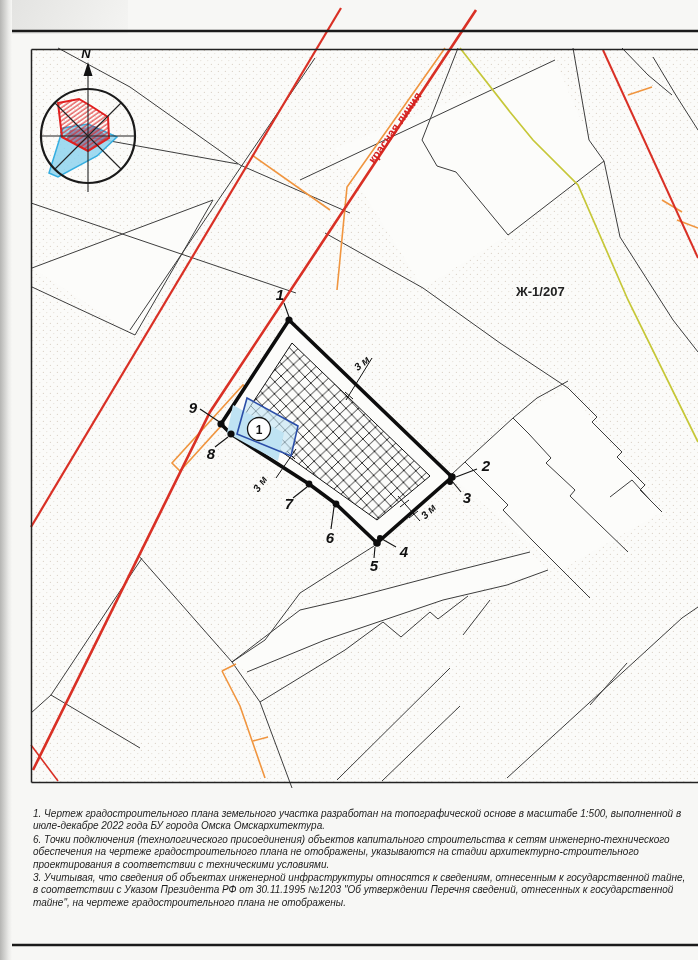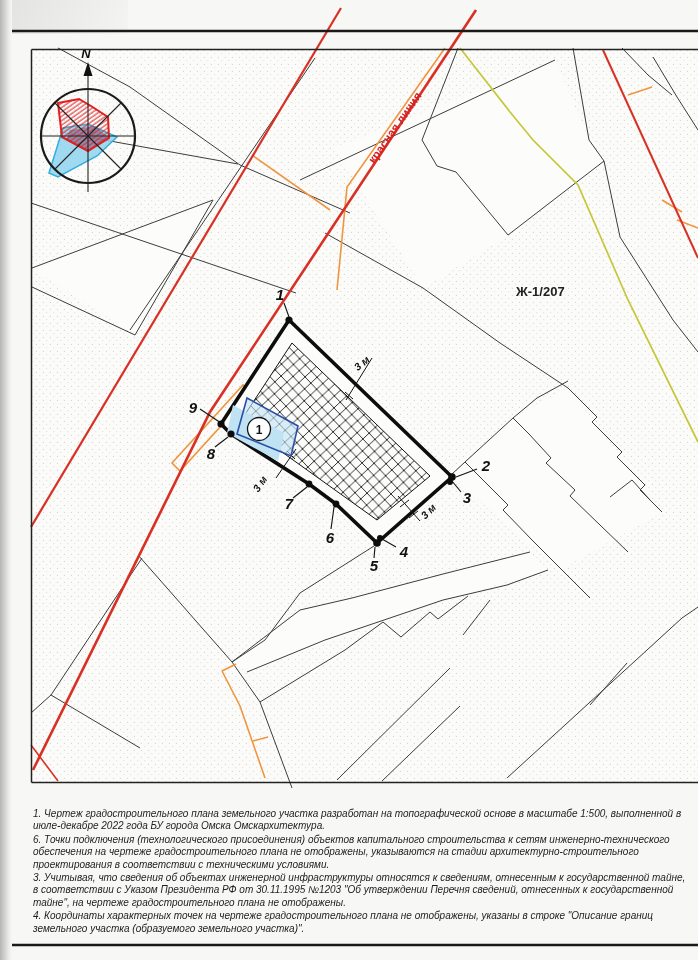--- a/index.html
+++ b/index.html
@@ -199,17 +199,16 @@
       <path d="M9.5,31 L9.5,946" stroke="#1a1a1a" stroke-width="2.4" fill="none"></path>
       <path d="M9,945 L698,945" stroke="#1a1a1a" stroke-width="2.6" fill="none"></path>
       <path d="M31.5,49.5 L698,49.5 M31.5,49.5 L31.5,782.5 M31.5,782.5 L698,782.5" stroke="#222" stroke-width="1.5" fill="none"></path>
     </g>
   </svg>
 
   <div class="notes">
     <p>1. Чертеж градостроительного плана земельного участка разработан на топографической основе в масштабе 1:500, выполненной  в июле-декабре 2022 года БУ города Омска Омскархитектура.</p>
     <p>6. Точки подключения (технологического присоединения) объектов капитального строительства к сетям инженерно-технического обеспечения на чертеже градостроительного плана не отображены, указываются на стадии архитектурно-строительного проектирования в соответствии с техническими условиями.</p>
     <p>3. Учитывая, что сведения об объектах инженерной инфраструктуры относятся к сведениям, отнесенным к государственной тайне, в соответствии с Указом Президента РФ от 30.11.1995 №1203 "Об утверждении Перечня сведений, отнесенных к государственной тайне", на чертеже градостроительного плана не отображены.</p>
-    <p>4. Координаты характерных точек на чертеже градостроительного плана не отображены, указаны в строке "Описание границ земельного участка (образуемого земельного участка)".</p>
   </div>
 
   <div class="scan-edge"></div>
 </div>
 
 </body></html>

